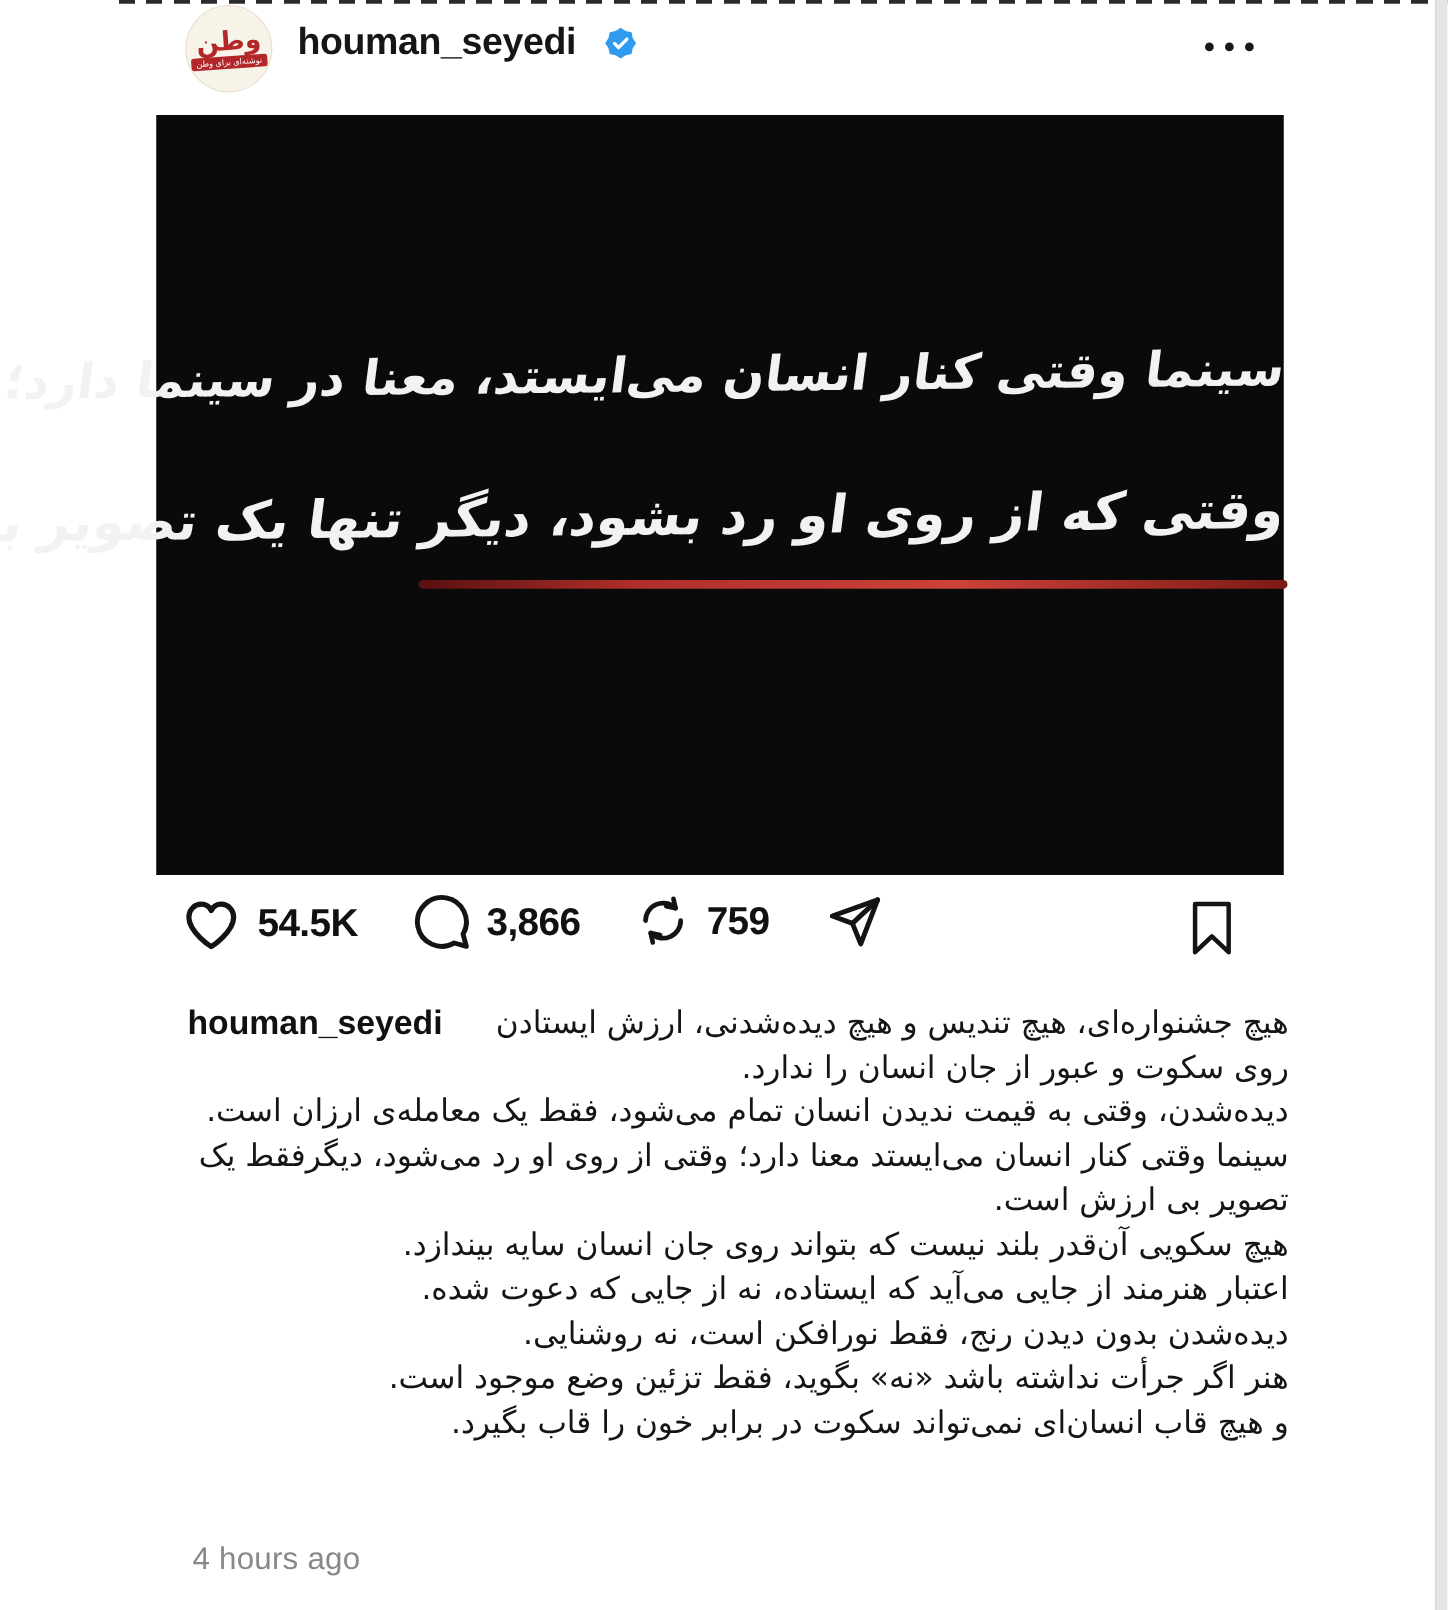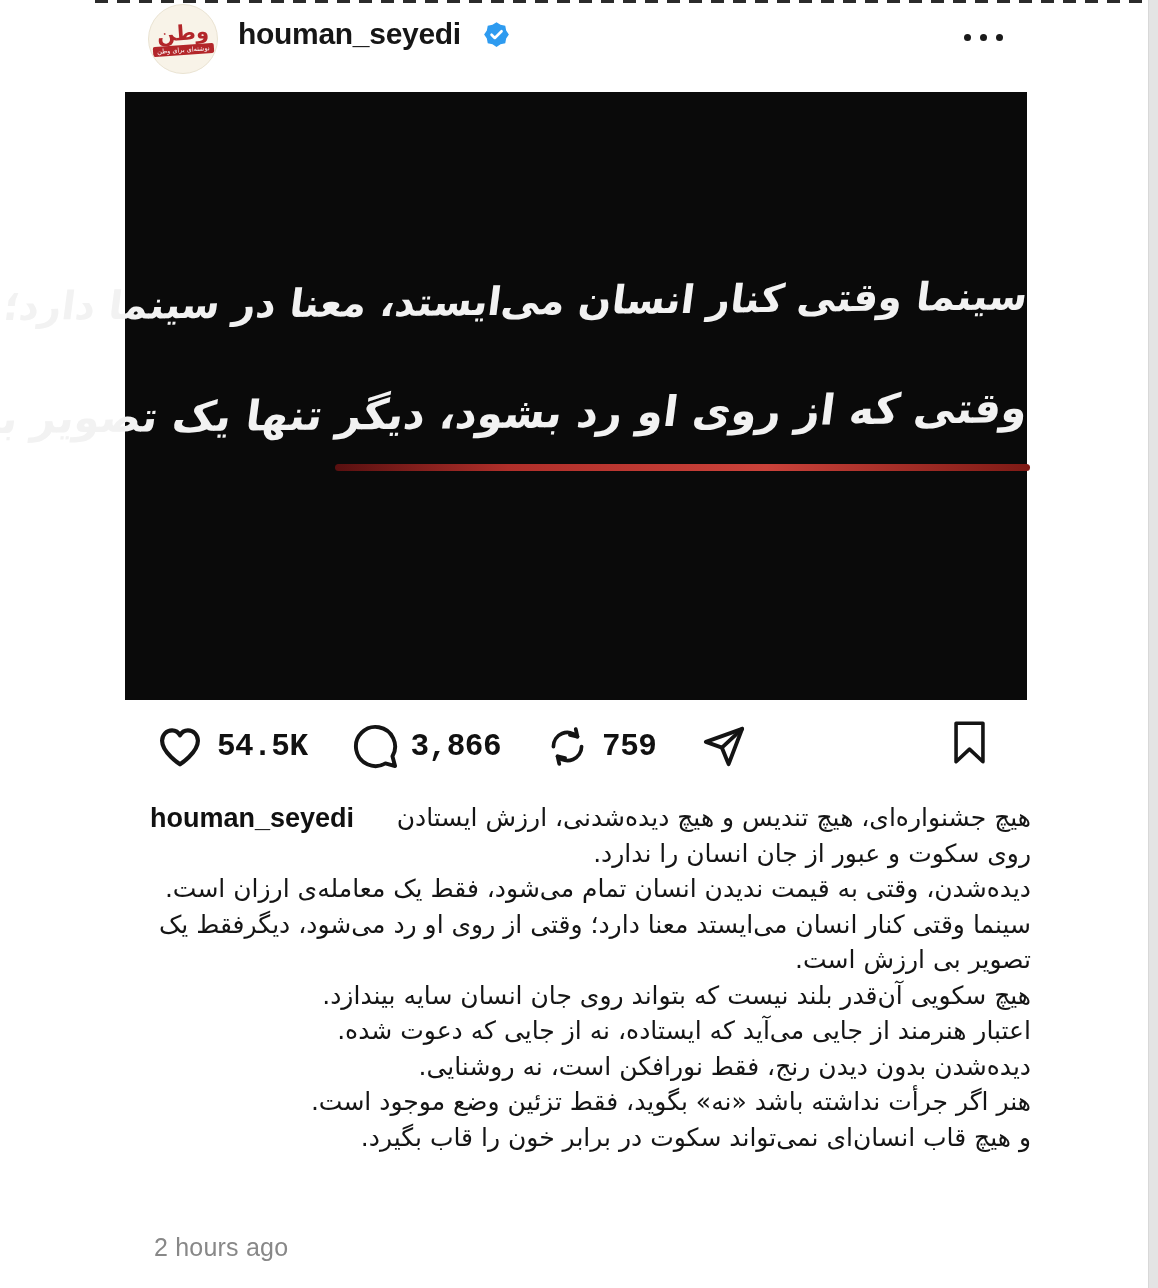--- a/index.html
+++ b/index.html
@@ -34,21 +34,21 @@
   
   .post-image{position:absolute;left:125px;top:92px;width:902px;height:608px;background:#0a0a0a;cursor:pointer;}
   .callig{position:absolute;left:0;width:100%;text-align:center;color:#f2f2f2;
     font-weight:bold;direction:rtl;transform:skewX(-8deg) rotate(-.6deg);white-space:nowrap;}
   .callig.l1{top:186px;font-size:39px;}
   .callig.l2{top:296px;font-size:42px;}
   .red-underline{position:absolute;left:210px;top:372px;width:695px;height:7px;border-radius:4px;
     background:linear-gradient(90deg,#591010,#b02f2a 25%,#cb423a 62%,#7e1a15);}
 
   
-  .actions{position:absolute;left:155px;top:714px;height:64px;display:flex;align-items:center;font-family:Liberation Mono, monospace;}
+  .actions{position:absolute;left:144px;top:714px;height:64px;display:flex;align-items:flex-start;}
   .act{display:flex;align-items:center;cursor:pointer;}
   .act svg{display:block;}
   .count{font-size:31px;font-weight:600;color:#111;margin-left:12px;letter-spacing:-.5px;}
   .gap{width:44px;}
   .save{position:absolute;left:948px;top:716px;cursor:pointer;}
   svg.icon *{fill:none;stroke:#141414;stroke-width:2;stroke-linecap:round;stroke-linejoin:round;}
 
   
   .caption{position:absolute;left:150px;top:800px;width:881px;direction:rtl;text-align:right;
     font-size:25px;line-height:35.5px;color:#151515;}
@@ -132,13 +132,13 @@
   </div>
   <div class="cap-p">دیده‌شدن، وقتی به قیمت ندیدن انسان تمام می‌شود، فقط یک معامله‌ی ارزان است.</div>
   <div class="cap-p">سینما وقتی کنار انسان می‌ایستد معنا دارد؛ وقتی از روی او رد می‌شود، دیگرفقط یک تصویر  بی ارزش است.</div>
   <div class="cap-p">هیچ سکویی آن‌قدر بلند نیست که بتواند روی جان انسان سایه بیندازد.</div>
   <div class="cap-p">اعتبار هنرمند از جایی می‌آید که ایستاده، نه از جایی که دعوت شده.</div>
   <div class="cap-p">دیده‌شدن بدون دیدن رنج، فقط نورافکن است، نه روشنایی.</div>
   <div class="cap-p">هنر اگر جرأت نداشته باشد «نه» بگوید، فقط تزئین وضع موجود است.</div>
   <div class="cap-p">و هیچ قاب انسان‌ای نمی‌تواند سکوت در برابر خون را قاب بگیرد.</div>
 </div>
 
-<div class="timestamp">2 hours ago</div>
+<div class="timestamp">4 hours ago</div>
 
 </body></html>

